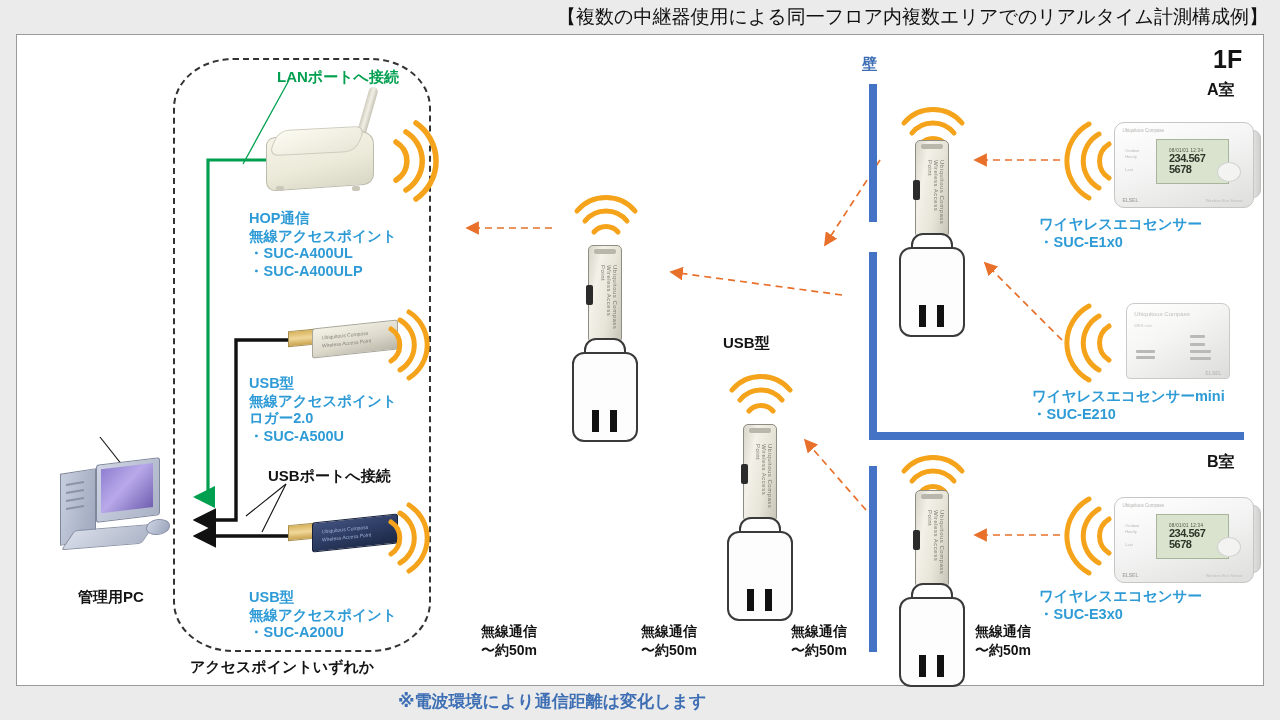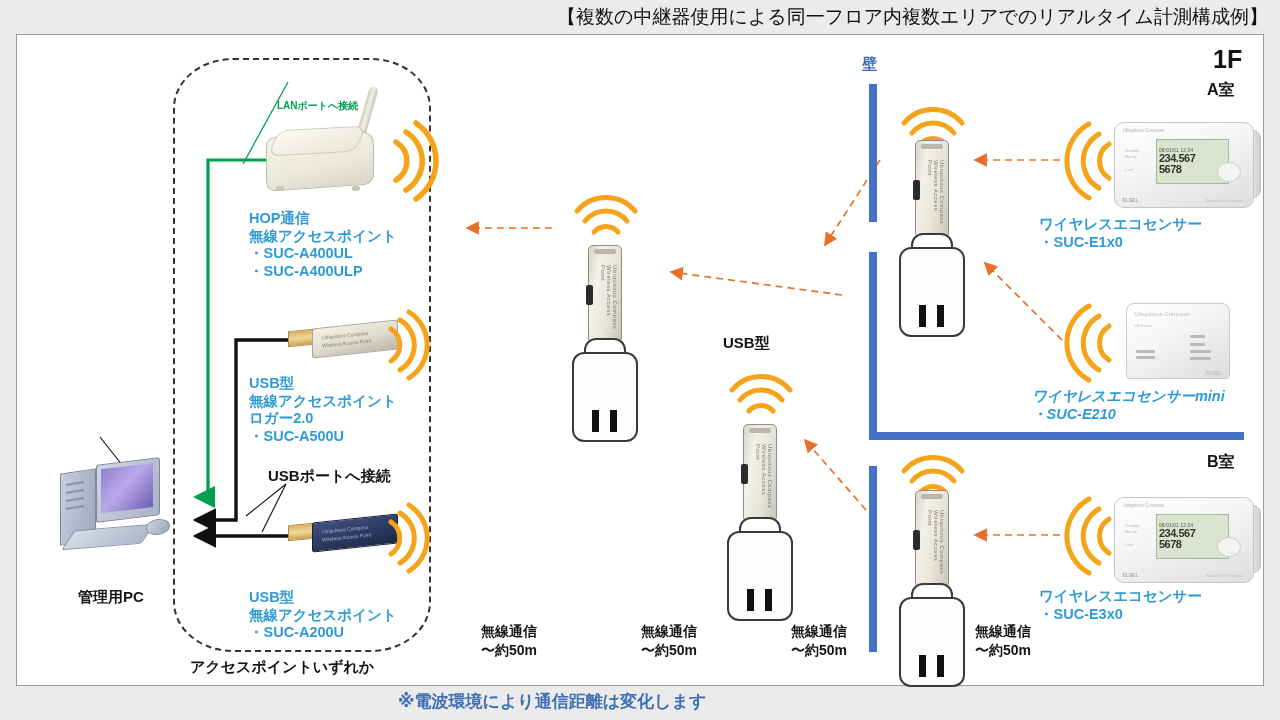--- a/index.html
+++ b/index.html
@@ -129,21 +129,21 @@
   }
   .eco .side{
     position:absolute;right:-7px;top:8px;width:10px;height:calc(100% - 18px);
     background:linear-gradient(90deg,#e4e4e2,#cfcfcd);
     border:1px solid #c2c2c0;border-radius:0 8px 8px 0;box-sizing:border-box;
   }
   .eco .lcd{
     position:absolute;left:30%;top:20%;width:52%;height:52%;
     background:#d9e3cd;border:1px solid #a9b49c;box-sizing:border-box;
     display:flex;flex-direction:column;justify-content:center;
-    padding:1px 2px;
+    padding:1px 12px;
   }
   .eco .lcdtop{font-size:4.5px;color:#4a5442;letter-spacing:0.3px;}
   .eco .lcd1{font-size:11px;font-weight:bold;color:#2d3529;line-height:1;letter-spacing:-0.5px;}
   .eco .lcd2{font-size:11px;font-weight:bold;color:#2d3529;line-height:1;letter-spacing:-0.5px;}
   .eco .brand{position:absolute;left:6%;top:7%;font-size:4.5px;color:#b3b3b1;}
   .eco .sub{position:absolute;left:8%;top:30%;font-size:4px;color:#b9b9b7;line-height:1.6;}
   .eco .foot{position:absolute;right:8%;bottom:6%;font-size:4px;color:#bcbcba;}
   .eco .logo{position:absolute;left:6%;bottom:6%;font-size:5px;color:#a9a9a7;font-weight:bold;}
   .eco .knob{
     position:absolute;right:9%;top:46%;width:16%;height:22%;
@@ -252,21 +252,21 @@
 
   <div class="lbl darkblue b" style="left:862px;top:55px;font-size:15px;text-decoration:underline;">壁</div>
 
   <div class="lbl black b" style="left:1213px;top:44px;font-size:25px;">1F</div>
   <div class="lbl black b" style="left:1207px;top:80px;font-size:16px;">A室</div>
   <div class="lbl black b" style="left:1207px;top:452px;font-size:16px;">B室</div>
 
   <div class="apgroup"></div>
   <div class="lbl black b" style="left:190px;top:658px;font-size:15px;">アクセスポイントいずれか</div>
 
-  <div class="lbl b" style="left:277px;top:68px;font-size:10px;color:#00a050;margin-top:32px;">LANポートへ接続</div>
+  <div class="lbl b" style="left:277px;top:68px;font-size:15px;color:#00a050;">LANポートへ接続</div>
 
   <div class="router" style="left:266px;top:108px;">
     <div class="ant"></div>
     <div class="base"></div>
     <div class="topface"></div>
     <div class="foot" style="left:10px;"></div>
     <div class="foot" style="left:86px;"></div>
   </div>
 
   <div class="wifi" style="left:390px;top:118px;">
@@ -481,21 +481,21 @@
     <div class="brand">Ubiquitous Compass</div>
     <div class="sub">WES mini</div>
     <div class="vent" style="left:10%;top:62%;width:18%;height:4%;"></div>
     <div class="vent" style="left:10%;top:70%;width:18%;height:4%;"></div>
     <div class="vent" style="left:62%;top:42%;width:14%;height:4%;"></div>
     <div class="vent" style="left:62%;top:52%;width:14%;height:4%;"></div>
     <div class="vent" style="left:62%;top:62%;width:20%;height:4%;"></div>
     <div class="vent" style="left:62%;top:71%;width:20%;height:4%;"></div>
     <div style="position:absolute;right:8%;bottom:4%;font-size:5px;color:#bdbdbb;font-weight:bold;">ELSEL</div>
   </div>
-  <div class="lbl blue b" style="left:1032px;top:388px;font-size:14.5px;font-style:italic;">ワイヤレスエコセンサーmini
+  <div class="lbl blue b" style="left:1032px;top:388px;font-size:14.5px;">ワイヤレスエコセンサーmini
 ・SUC-E210</div>
 
   <div class="wifi" style="left:1073px;top:493px;">
     <svg width="42" height="84" viewBox="0 0 42 84">
       <g fill="none" stroke="#f5a31a" stroke-width="5" stroke-linecap="round">
         <path d="M 36,26 A 20 20 0 0 0 36,60"></path>
         <path d="M 26,16 A 31 31 0 0 0 26,70"></path>
         <path d="M 16,6 A 42 42 0 0 0 16,80"></path>
       </g>
     </svg>

